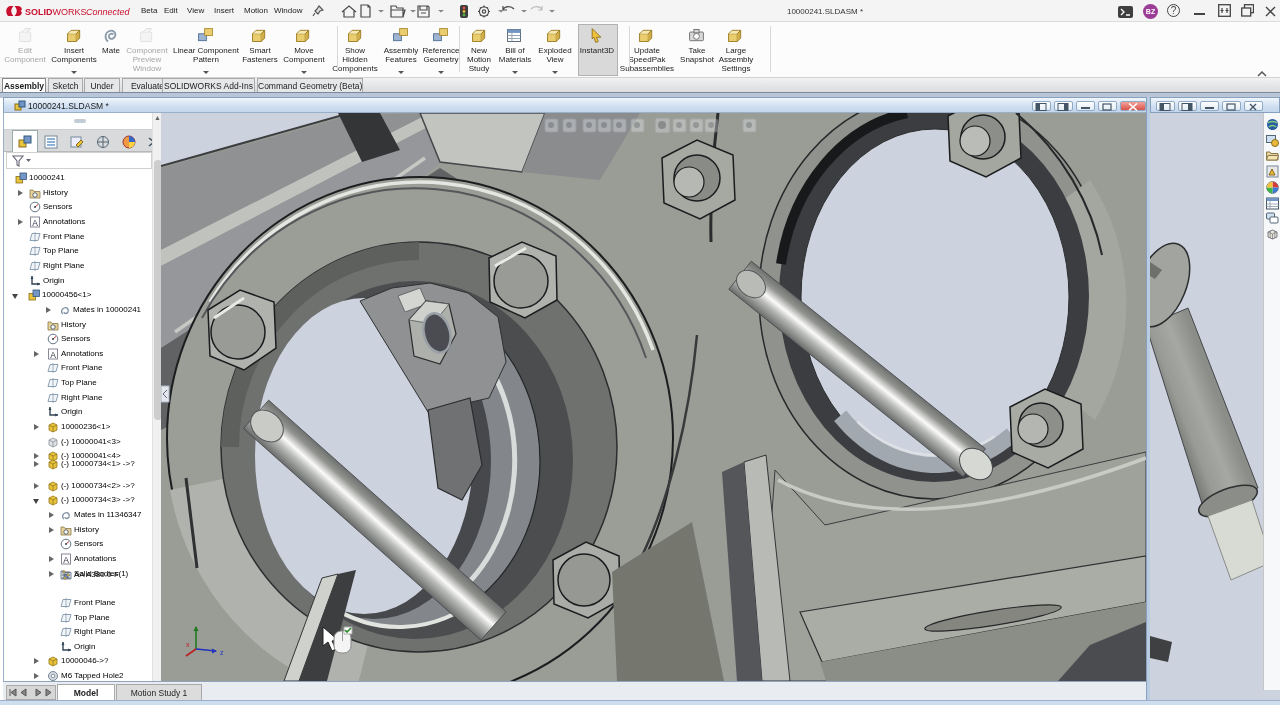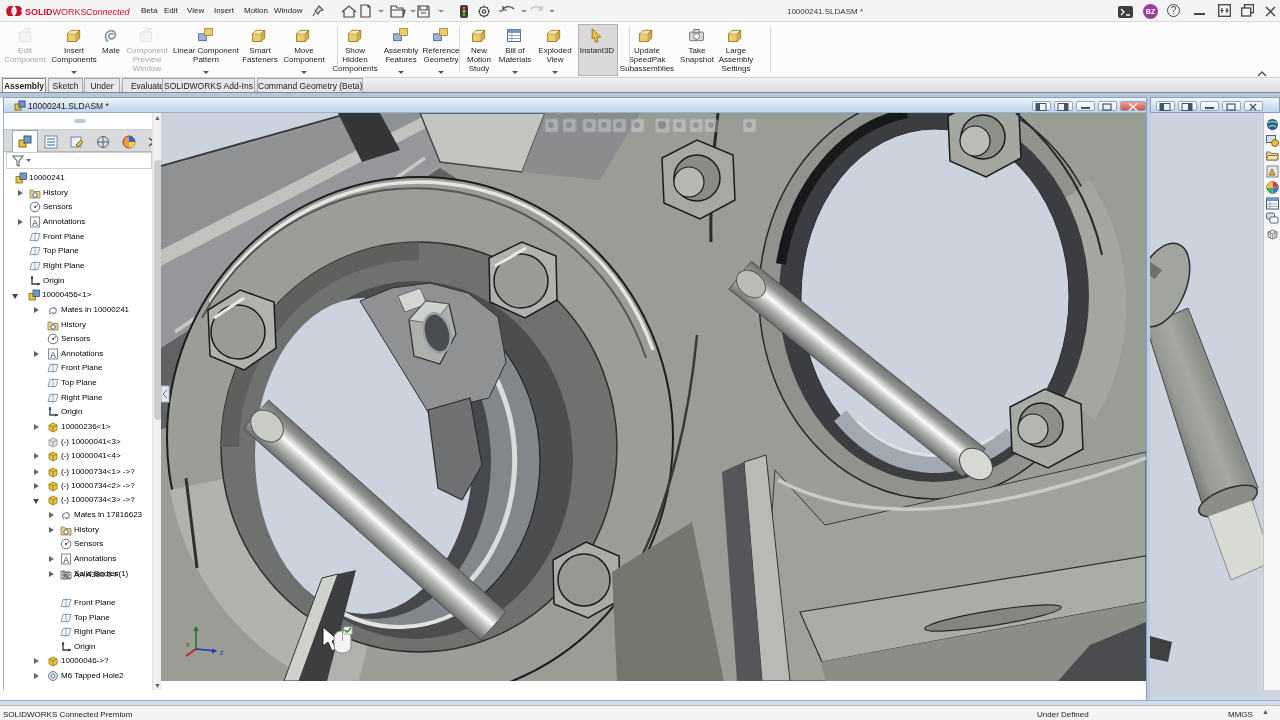--- a/index.html
+++ b/index.html
@@ -482,21 +482,21 @@
           <span class="tx" style="left:39px">Origin</span>
         </div>
         <div class="tr" style="left:0;top:120.20000000000002px;width:148px">
           <span class="ard" style="left:8px"></span>
           <svg class="ic" style="left:24px" viewBox="0 0 12 12">
             <rect x="1" y="4.5" width="6.5" height="6.5" fill="#e8c33c" stroke="#8a6d1a" stroke-width="0.8"></rect>
             <rect x="5" y="1" width="6.5" height="6.5" fill="#7396c4" stroke="#33567e" stroke-width="0.8"></rect>
           </svg>
           <span class="tx" style="left:38px">10000456&lt;1&gt;</span>
         </div>
-        <div class="tr" style="left:0;top:134.85000000000002px;width:148px">
+        <div class="tr" style="left:12px;top:134.85000000000002px;width:148px">
           <span class="ar" style="left:30px"></span>
           <svg class="ic" style="left:43px" viewBox="0 0 12 12">
             <path d="M4,10 C2,9 2,5 5,4 C8,3 10,5 9,8 C8,10 5,10 5,8" fill="none" stroke="#7a8aa0" stroke-width="1.3"></path>
           </svg>
           <span class="tx" style="left:57px">Mates in 10000241</span>
         </div>
         <div class="tr" style="left:0;top:149.50000000000003px;width:148px">
           <svg class="ic" style="left:43px" viewBox="0 0 12 12">
             <path d="M1,3 L4,3 L5,4.5 L11,4.5 L11,11 L1,11 Z" fill="#e8d29a" stroke="#8a7a4a" stroke-width="0.8"></path>
             <circle cx="6" cy="8" r="2.2" fill="#fff" stroke="#567"></circle>
@@ -563,21 +563,21 @@
           <span class="tx" style="left:57px">(-) 10000041&lt;3&gt;</span>
         </div>
         <div class="tr" style="left:0;top:281.35px;width:148px">
           <span class="ar" style="left:30px"></span>
           <svg class="ic" style="left:43px" viewBox="0 0 12 12">
             <path d="M2,4 L6,2 L10,4 L10,9 L6,11 L2,9 Z" fill="#e8c33c" stroke="#96761c" stroke-width="0.8"></path>
             <path d="M2,4 L6,6 L10,4 M6,6 L6,11" fill="none" stroke="#96761c" stroke-width="0.8"></path>
           </svg>
           <span class="tx" style="left:57px">(-) 10000041&lt;4&gt;</span>
         </div>
-        <div class="tr" style="left:0;top:297px;width:148px">
+        <div class="tr" style="left:0;top:289px;width:148px">
           <span class="ar" style="left:30px"></span>
           <svg class="ic" style="left:43px" viewBox="0 0 12 12">
             <path d="M2,4 L6,2 L10,4 L10,9 L6,11 L2,9 Z" fill="#e8c33c" stroke="#96761c" stroke-width="0.8"></path>
             <path d="M2,4 L6,6 L10,4 M6,6 L6,11" fill="none" stroke="#96761c" stroke-width="0.8"></path>
           </svg>
           <span class="tx" style="left:57px">(-) 10000734&lt;1&gt;  -&gt;?</span>
         </div>
         <div class="tr" style="left:0;top:310.65px;width:148px">
           <span class="ar" style="left:30px"></span>
           <svg class="ic" style="left:43px" viewBox="0 0 12 12">
@@ -592,21 +592,21 @@
             <path d="M2,4 L6,2 L10,4 L10,9 L6,11 L2,9 Z" fill="#e8c33c" stroke="#96761c" stroke-width="0.8"></path>
             <path d="M2,4 L6,6 L10,4 M6,6 L6,11" fill="none" stroke="#96761c" stroke-width="0.8"></path>
           </svg>
           <span class="tx" style="left:57px">(-) 10000734&lt;3&gt;  -&gt;?</span>
         </div>
         <div class="tr" style="left:0;top:339.94999999999993px;width:148px">
           <span class="ar" style="left:45px"></span>
           <svg class="ic" style="left:56px" viewBox="0 0 12 12">
             <path d="M4,10 C2,9 2,5 5,4 C8,3 10,5 9,8 C8,10 5,10 5,8" fill="none" stroke="#7a8aa0" stroke-width="1.3"></path>
           </svg>
-          <span class="tx" style="left:70px">Mates in 17816623</span>
+          <span class="tx" style="left:70px">Mates in 11346347</span>
         </div>
         <div class="tr" style="left:0;top:354.5999999999999px;width:148px">
           <span class="ar" style="left:45px"></span>
           <svg class="ic" style="left:56px" viewBox="0 0 12 12">
             <path d="M1,3 L4,3 L5,4.5 L11,4.5 L11,11 L1,11 Z" fill="#e8d29a" stroke="#8a7a4a" stroke-width="0.8"></path>
             <circle cx="6" cy="8" r="2.2" fill="#fff" stroke="#567"></circle>
           </svg>
           <span class="tx" style="left:70px">History</span>
         </div>
         <div class="tr" style="left:0;top:369.2499999999999px;width:148px">
@@ -846,24 +846,29 @@
 <path d="M323,627 L323,646 L328,642 L332,651 L336,649 L332,641 L338,640 Z" fill="#fff" stroke="#222" stroke-width="1"></path>
 <rect x="334" y="631" width="17" height="22" rx="7" fill="#f4f4f4" stroke="#888"></rect>
 <path d="M342.5,631 L342.5,641" stroke="#999" stroke-width="1"></path>
 <path d="M344,627 l8,0 0,7 -8,0 Z" fill="#fff" stroke="#aaa"></path>
 <path d="M345,630 l2,2 4,-4" stroke="#2a8a2a" stroke-width="1.6" fill="none"></path>
 
 <path d="M161,386 l8,0 0,16 -8,0 Z" fill="#e4e8ee" stroke="#aab4c2" stroke-width="1"></path>
 <path d="M167,390 l-4,4 4,4" stroke="#667" fill="none"></path>
 </svg>
 
+<div id="mtabs">
+  <div class="abs" style="left:3px;top:3px;width:50px;height:15px;background:#d6d6d6;border:1px solid #aaa"></div>
+  <svg class="abs" style="left:5px;top:6px" width="46" height="9" viewBox="0 0 46 9">
+        <g stroke="#555" stroke-width="1">
+          <path d="M2,1 L2,8 M3,4.5 L8,1 L8,8 Z M13,4.5 L18,1 L18,8 Z" fill="#888"></path>
+          <path d="M28,1 L33,4.5 L28,8 Z M38,1 L43,4.5 L38,8 Z" fill="#888"></path>
+        </g>
+      </svg>
+  <div class="mtab" style="left:54px;width:58px;background:#fff;font-weight:bold">Model</div>
+  <div class="mtab" style="left:113px;width:86px">Motion Study 1</div>
+</div>
 <div id="blueband"></div>
 
-<div id="sbar">
-  <span class="abs" style="left:3px;top:4px">SOLIDWORKS Connected Premium</span>
-  <span class="abs" style="left:1037px;top:4px">Under Defined</span>
-  <span class="abs" style="left:1228px;top:4px">MMGS</span>
-  <span class="abs" style="left:1262px;top:2px;font-size:7px;color:#555">▲</span>
+
+<div class="abs" style="left:1146px;top:97px;width:4px;height:603px;background:#b9cce2;border-left:1px solid #86a0bd"></div>
+
 </div>
 
-<div class="abs" style="left:1146px;top:97px;width:4px;height:603px;background:#b9cce2;border-left:1px solid #86a0bd"></div>
-
-</div>
-
 </body></html>

